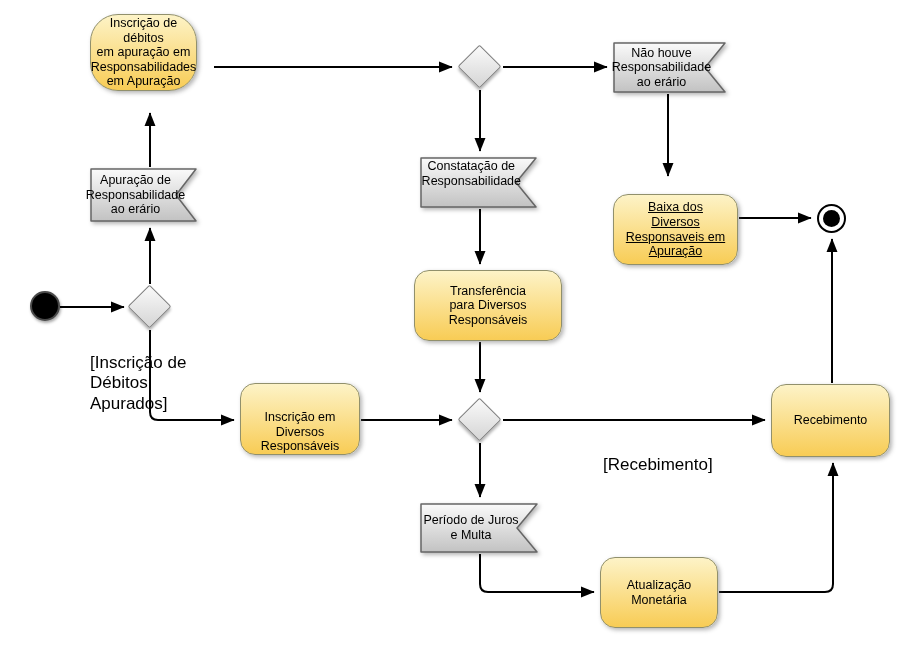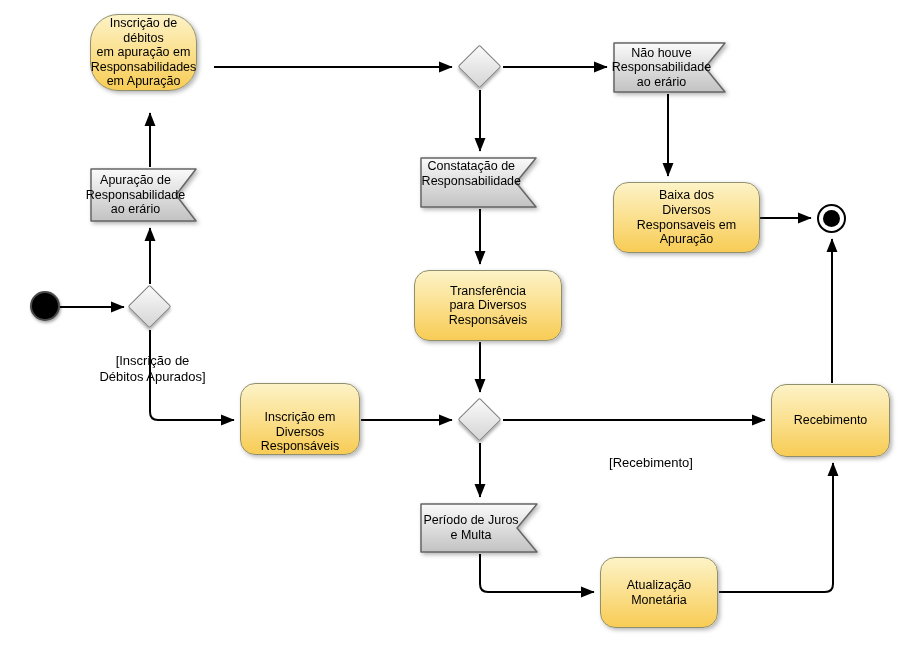--- a/index.html
+++ b/index.html
@@ -21,21 +21,21 @@
   .event-flag{background:transparent;}
   .event-flag svg{position:absolute;left:0;top:0;filter:drop-shadow(2px 2px 2px rgba(0,0,0,.30));}
   .event-flag .node-label{position:relative;padding-right:16px;}
   .decision{width:31px;height:31px;transform:rotate(45deg);border:1.5px solid var(--decision-border);
     background:linear-gradient(135deg,#fafafa 0%,#d5d5d5 100%);border-radius:2px;
     box-shadow:2px 2px 3px rgba(0,0,0,.3);}
   .initial-node{width:30px;height:30px;border-radius:50%;background:#000;border:2px solid #4a4a4a;
     box-shadow:1px 2px 3px rgba(0,0,0,.35);}
   .final-node{width:29px;height:29px;border-radius:50%;background:#fff;border:2.5px solid #000;}
   .final-node .final-dot{width:17px;height:17px;border-radius:50%;background:#000;}
-  .edge-label{position:absolute;z-index:2;font-size:13px;text-align:center;white-space:pre-line;line-height:1.2;}
+  .edge-label{position:absolute;z-index:2;font-size:17px;text-align:left;white-space:pre-line;line-height:1.2;}
   .edge-label.on-line{background:var(--background);padding:0 1px;}
 </style>
 </head>
 <body>
 
 <div class="canvas">
 
   <svg width="0" height="0" style="position:absolute" aria-hidden="true">
     <defs>
       <linearGradient id="flagGrad" x1="0" y1="0" x2="0" y2="1">
@@ -98,21 +98,21 @@
 
   <div class="node event-flag" style="left:613px;top:42px;width:113px;height:51px;">
     <svg width="113" height="51">
       <polygon points="1,1 112,1 92,25.5 112,50 1,50" fill="url(#flagGrad)" stroke="#666" stroke-width="1.5" stroke-linejoin="round"></polygon>
     </svg>
     <span class="node-label">Não houve
 Responsabilidade
 ao erário</span>
   </div>
 
-  <div class="node activity" style="left:613px;top:182px;width:147px;height:71px;">
+  <div class="node activity" style="left:613px;top:194px;width:125px;height:71px;text-decoration:underline;">
     <span class="node-label">Baixa dos
 Diversos
 Responsaveis em
 Apuração</span>
   </div>
 
   <div class="node final-node" style="left:817px;top:204px;">
     <span class="final-dot"></span>
   </div>
 

